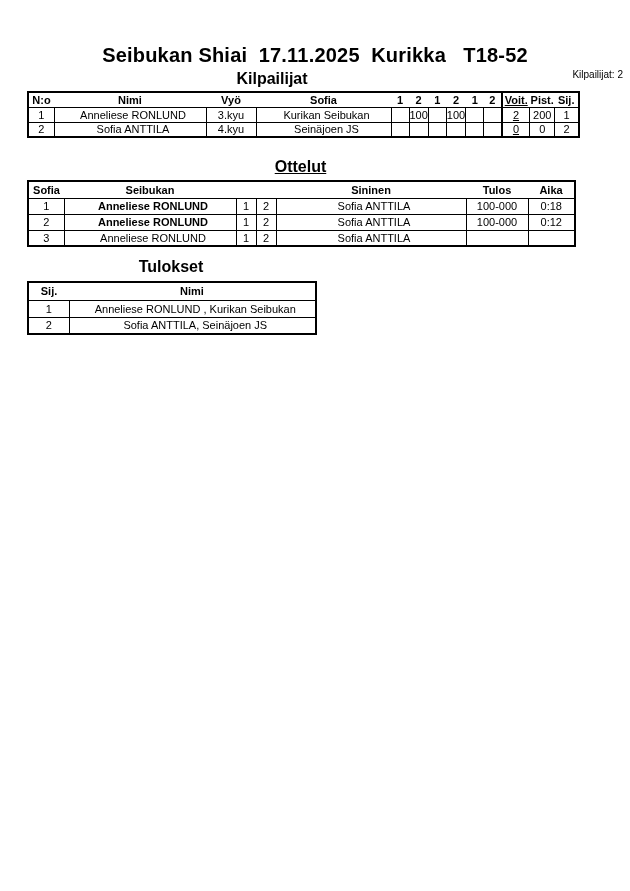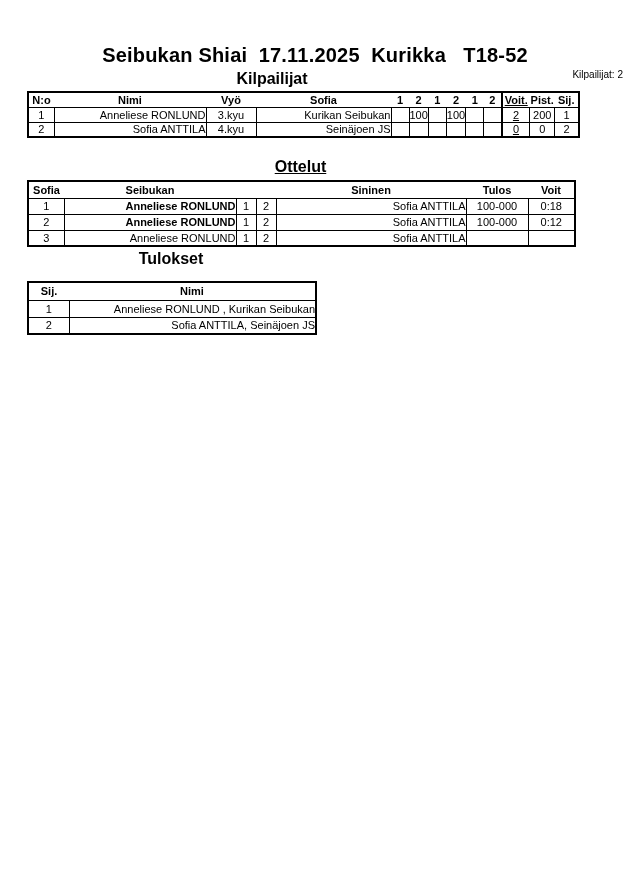--- a/index.html
+++ b/index.html
@@ -13,38 +13,38 @@
     position: absolute; top: 44px; left: 0; width: 630px;
     text-align: center; font-size: 20px; font-weight: bold;
     white-space: pre; letter-spacing: 0.2px;
   }
   .section-heading {
     position: absolute; font-size: 16px; font-weight: bold; text-align: center;
     white-space: pre;
   }
   .h-competitors { top: 70px; left: 27px; width: 490px; }
   .h-matches    { top: 158px; left: 27px; width: 547px; text-decoration: underline; }
-  .h-results    { top: 250px; left: 27px; width: 288px; }
+  .h-results    { top: 258px; left: 27px; width: 288px; }
   .count-label {
     position: absolute; top: 69px; right: 7px; font-size: 10px; white-space: pre; text-align: right;
   }
   table {
     position: absolute; border-collapse: collapse; table-layout: fixed;
     background: #fff; font-size: 11px; border: 2px solid #000;
   }
   th {
     font-weight: bold; text-align: center; padding: 0;
     border: 0; border-bottom: 1px solid #000;
     overflow: hidden; white-space: nowrap;
   }
   td {
     text-align: center; padding: 0; border: 1px solid #000;
     overflow: hidden; white-space: nowrap;
   }
-  td.l { text-align: right; padding-left: 6px; }
+  td.l { text-align: center; padding-left: 6px; }
   .sep { border-left: 2px solid #000 !important; text-decoration: underline; }
   .b { font-weight: bold; }
   .t-competitors { left: 27px; top: 91px; }
   .t-competitors th, .t-competitors td { height: 15px; }
   .t-matches { left: 27px; top: 180px; }
   .t-matches th { height: 17px; }
   .t-matches td { height: 16px; }
   .t-results { left: 27px; top: 281px; }
   .t-results th { height: 18px; }
   .t-results td { height: 17px; }
@@ -137,21 +137,21 @@
       <col style="width:47px">
   </colgroup>
   <thead>
     <tr>
       <th>Sofia</th>
       <th>Seibukan</th>
       <th></th>
       <th></th>
       <th>Sininen</th>
       <th>Tulos</th>
-      <th>Voit</th>
+      <th>Aika</th>
     </tr>
   </thead>
   <tbody>
     <tr>
       <td>1</td>
       <td class="l b">Anneliese RONLUND</td>
       <td>1</td>
       <td>2</td>
       <td class="l">Sofia ANTTILA</td>
       <td>100-000</td>

